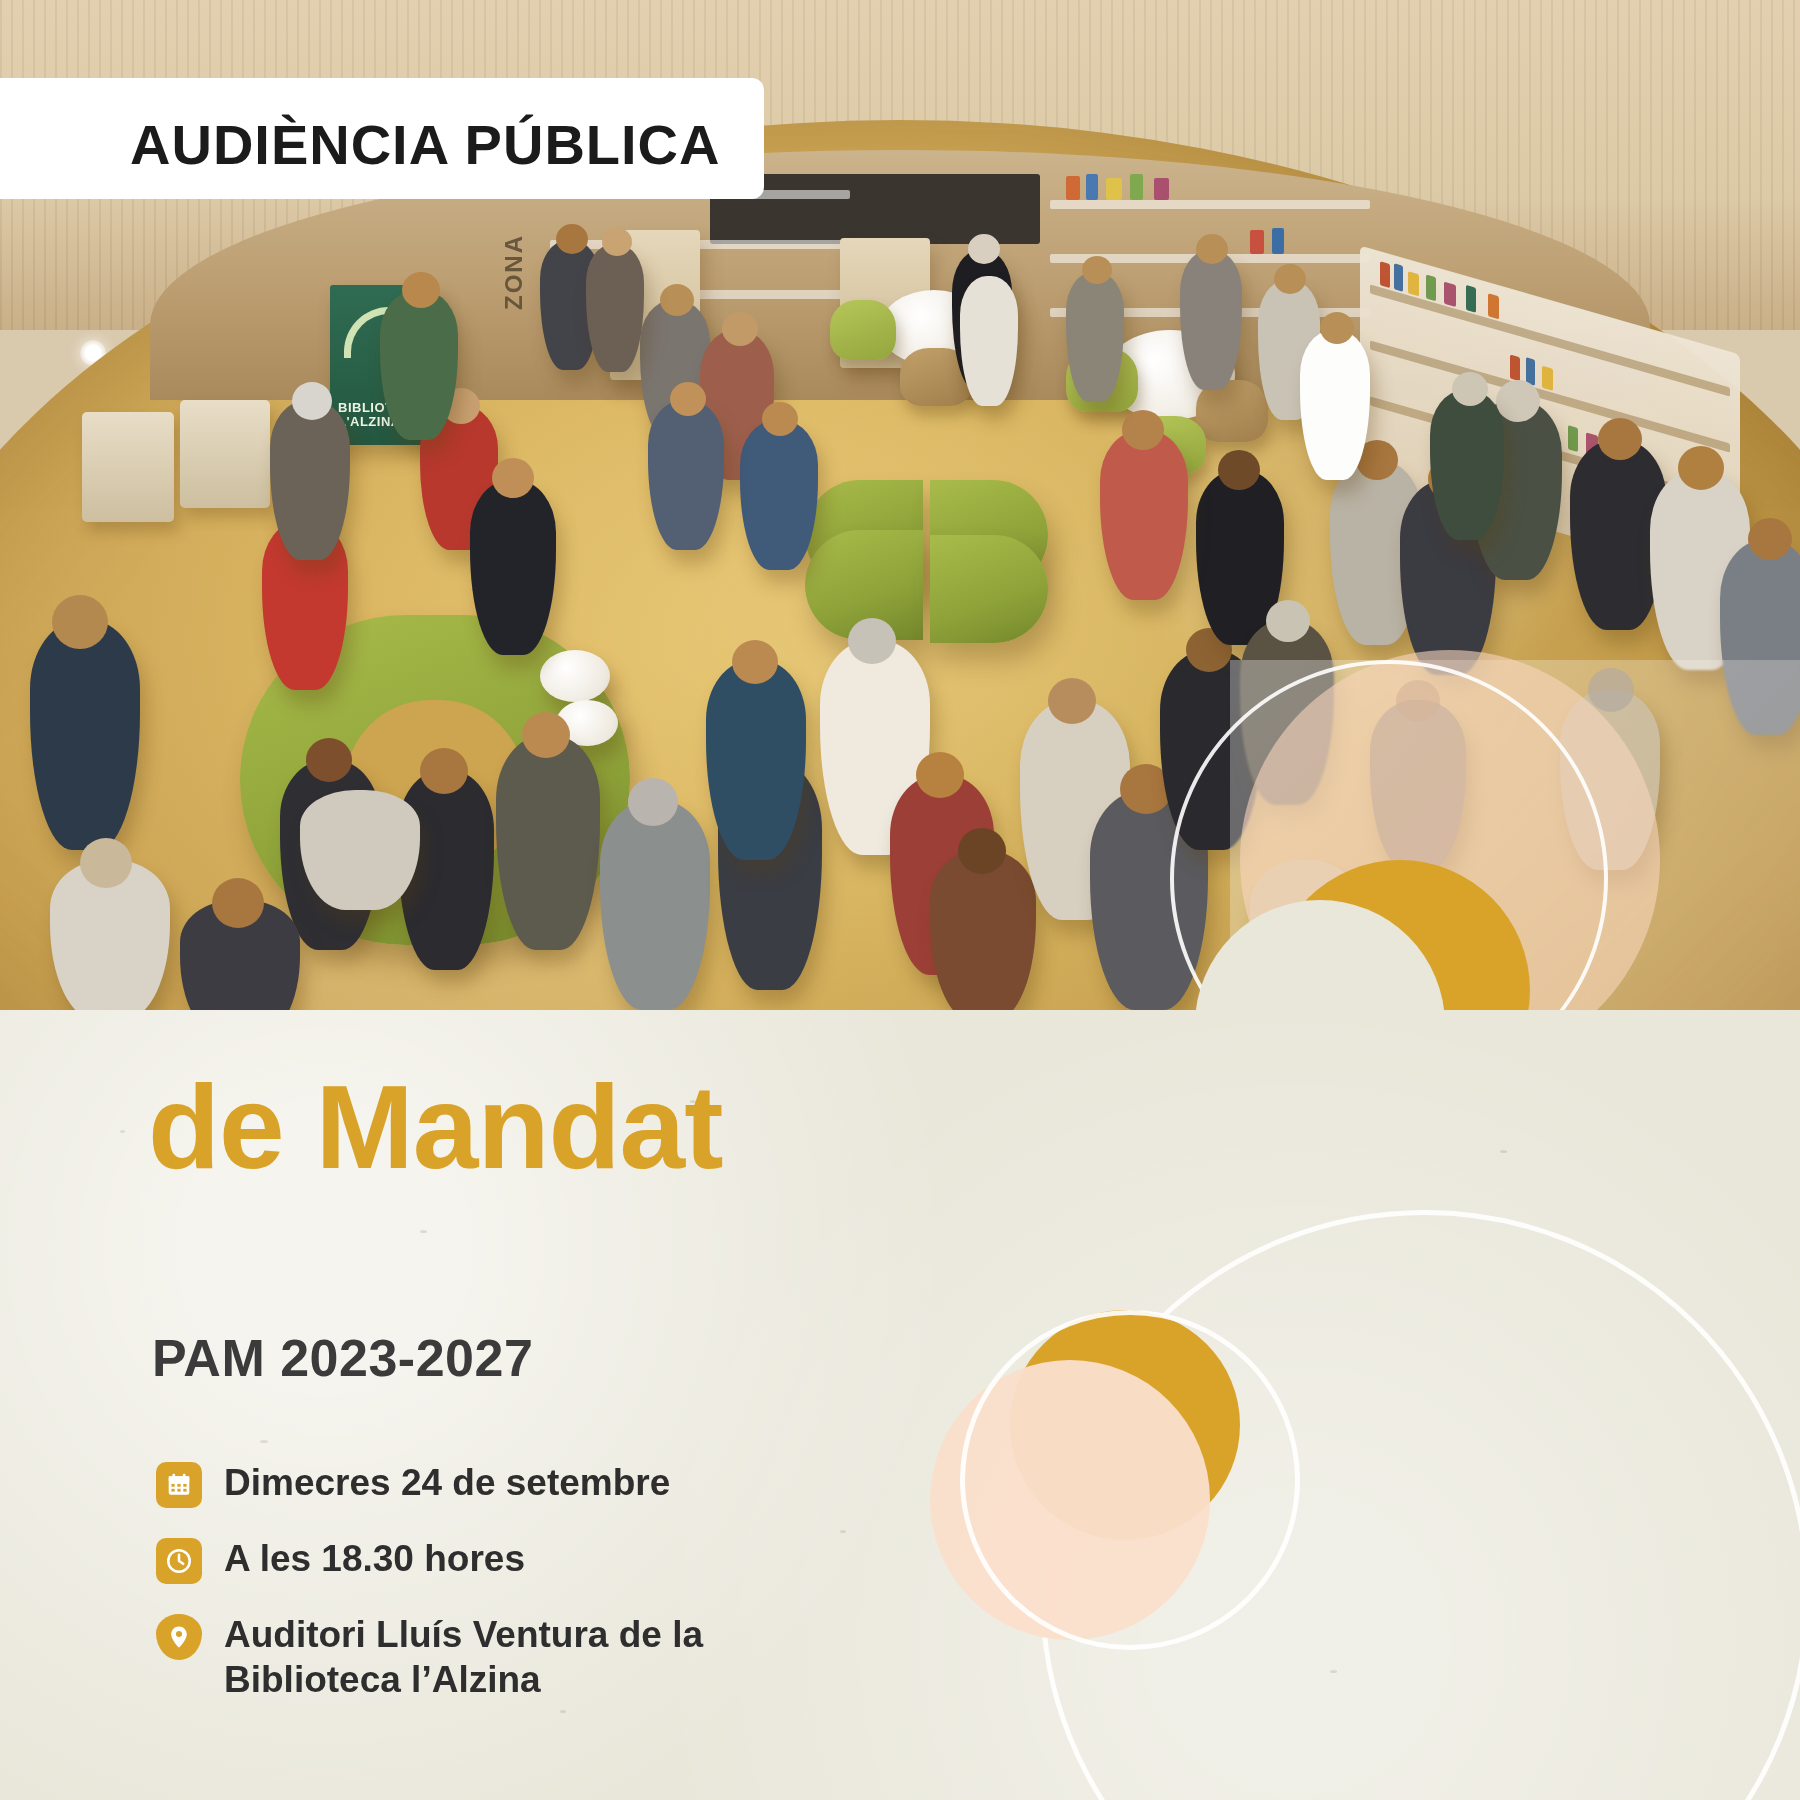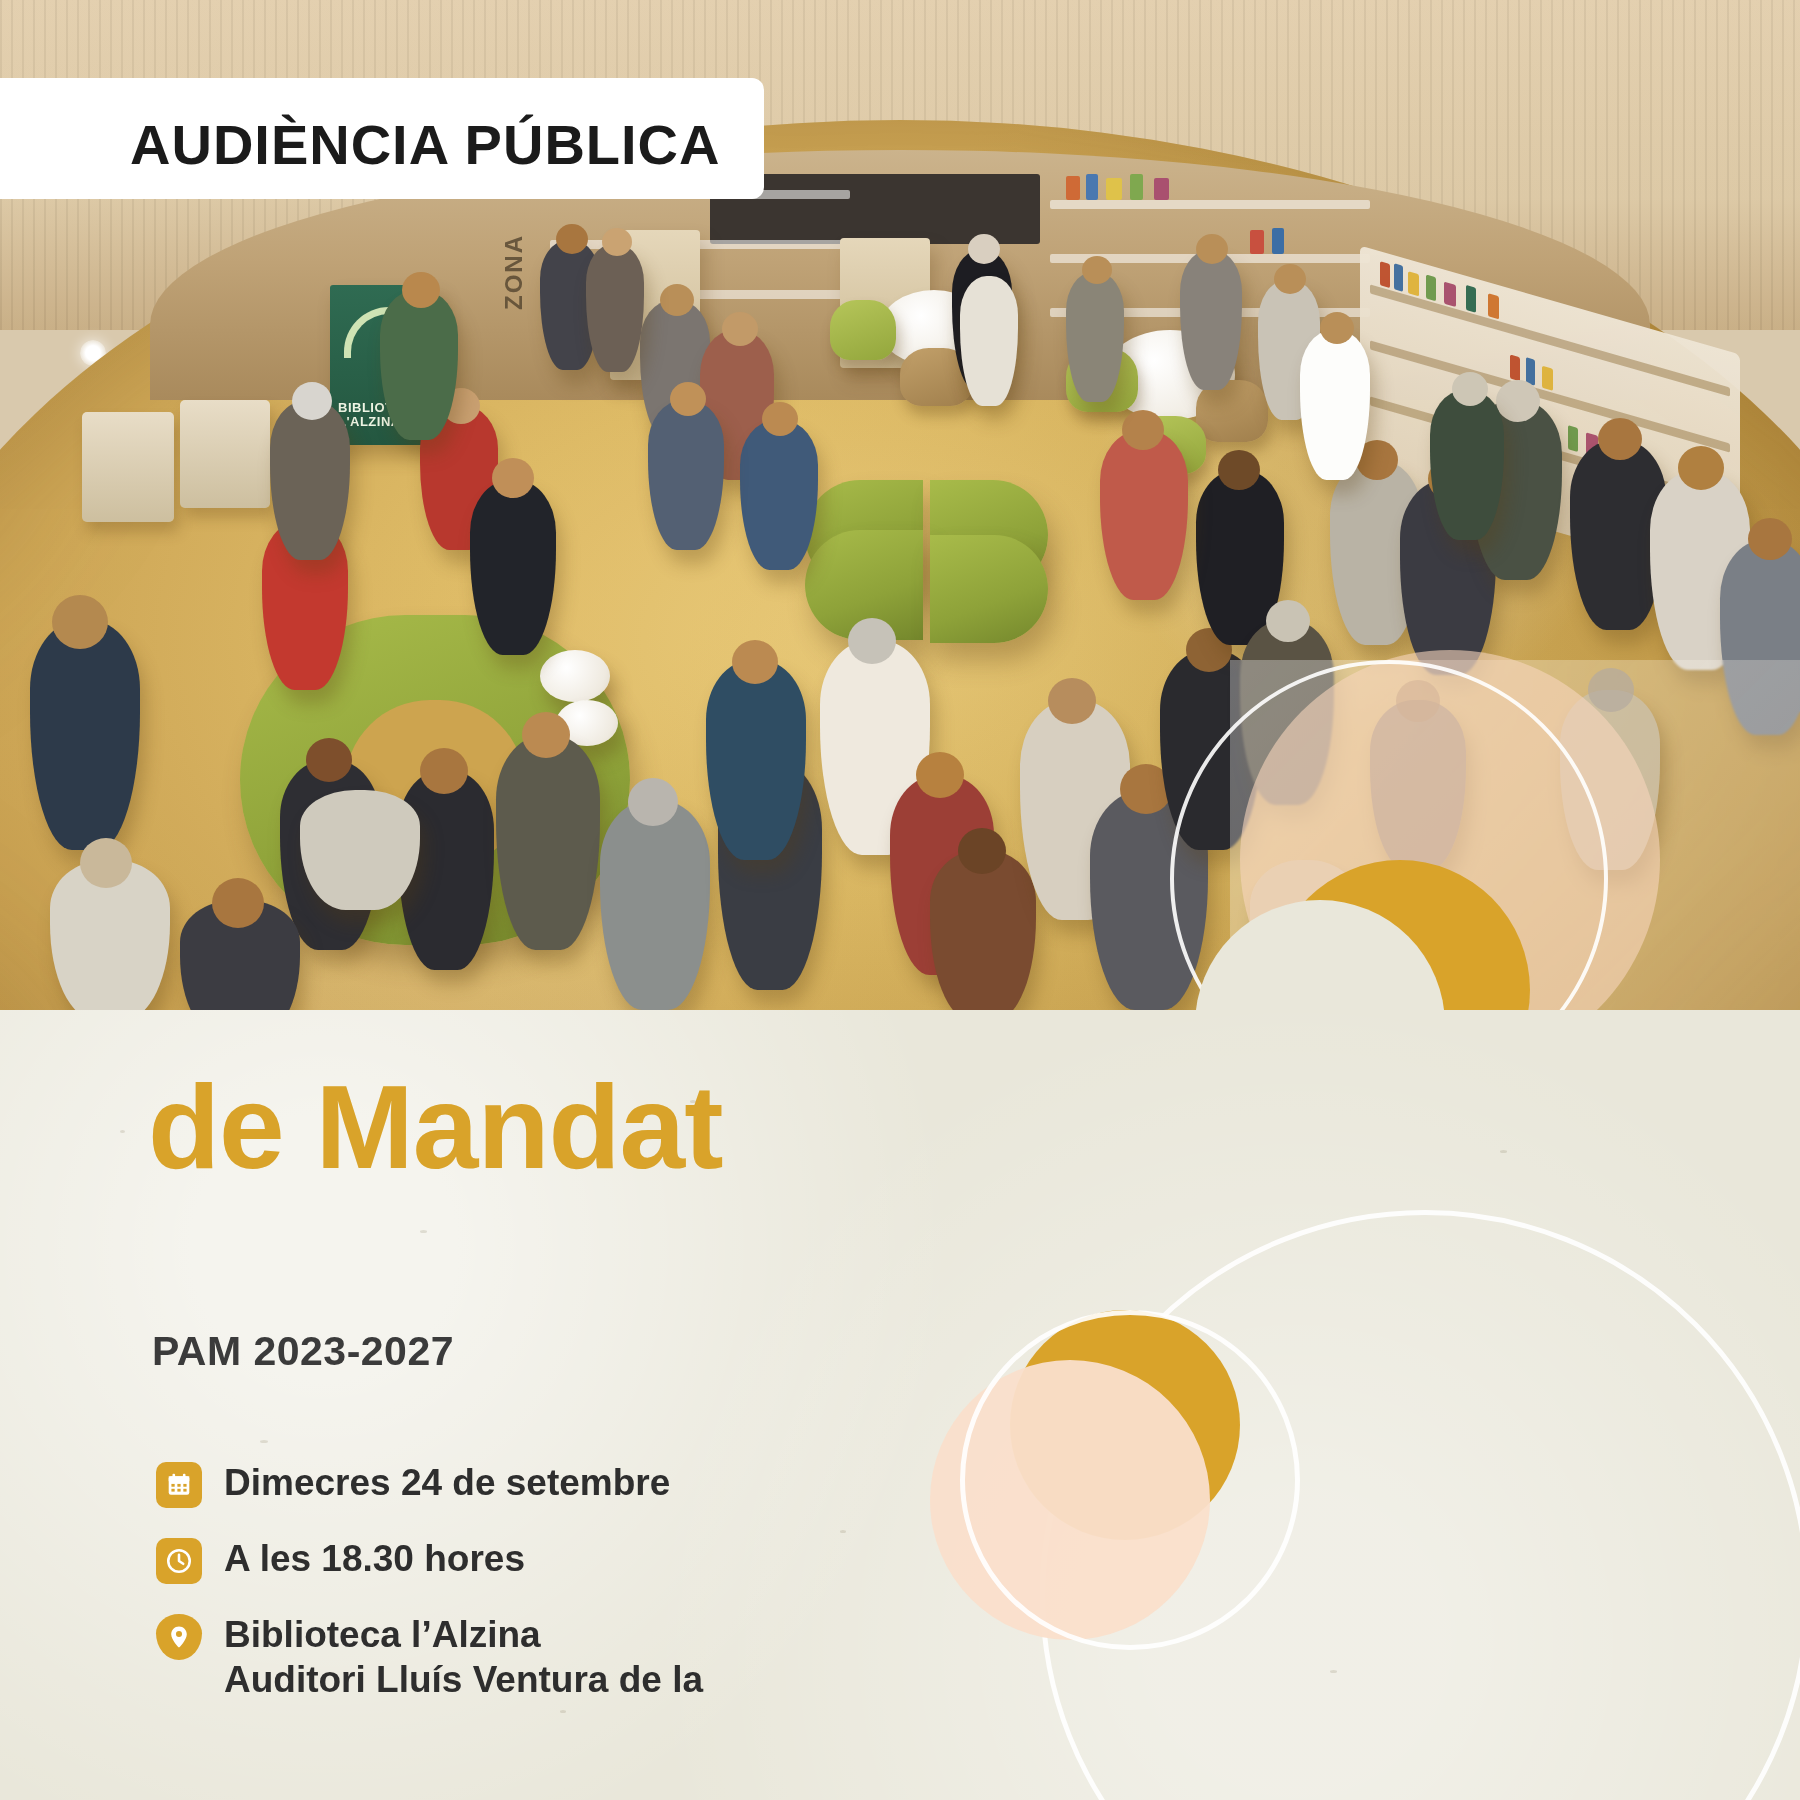--- a/index.html
+++ b/index.html
@@ -243,21 +243,21 @@
     line-height: 118px;
     font-weight: bold;
     color: #d9a32a;
     letter-spacing: -1px;
     z-index: 6;
   }
   .subtitle {
     position: absolute;
     left: 152px;
     top: 318px;
-    font-size: 41px;
+    font-size: 52px;
     font-weight: bold;
     color: #3b3b3b;
     letter-spacing: 0.5px;
     z-index: 6;
   }
 
   .info-list {
     position: absolute;
     left: 156px;
     top: 450px;
@@ -588,20 +588,20 @@
       </div>
 
       <div class="info-row">
         <div class="ico pin">
           <svg width="26" height="26" viewBox="0 0 24 24" aria-hidden="true">
             <path d="M12 2.2c-4 0-7.2 3.2-7.2 7.2 0 5.4 7.2 12.4 7.2 12.4s7.2-7 7.2-12.4c0-4-3.2-7.2-7.2-7.2z" fill="#ffffff"></path>
             <circle cx="12" cy="9.3" r="2.8" fill="#d9a32a"></circle>
           </svg>
         </div>
         <div>
+          <div class="info-text">Auditori Lluís Ventura de la</div>
           <div class="info-text">Biblioteca l’Alzina</div>
-          <div class="info-text">Auditori Lluís Ventura de la</div>
         </div>
       </div>
 
     </div>
   </div>
 </div>
 
 </body></html>

